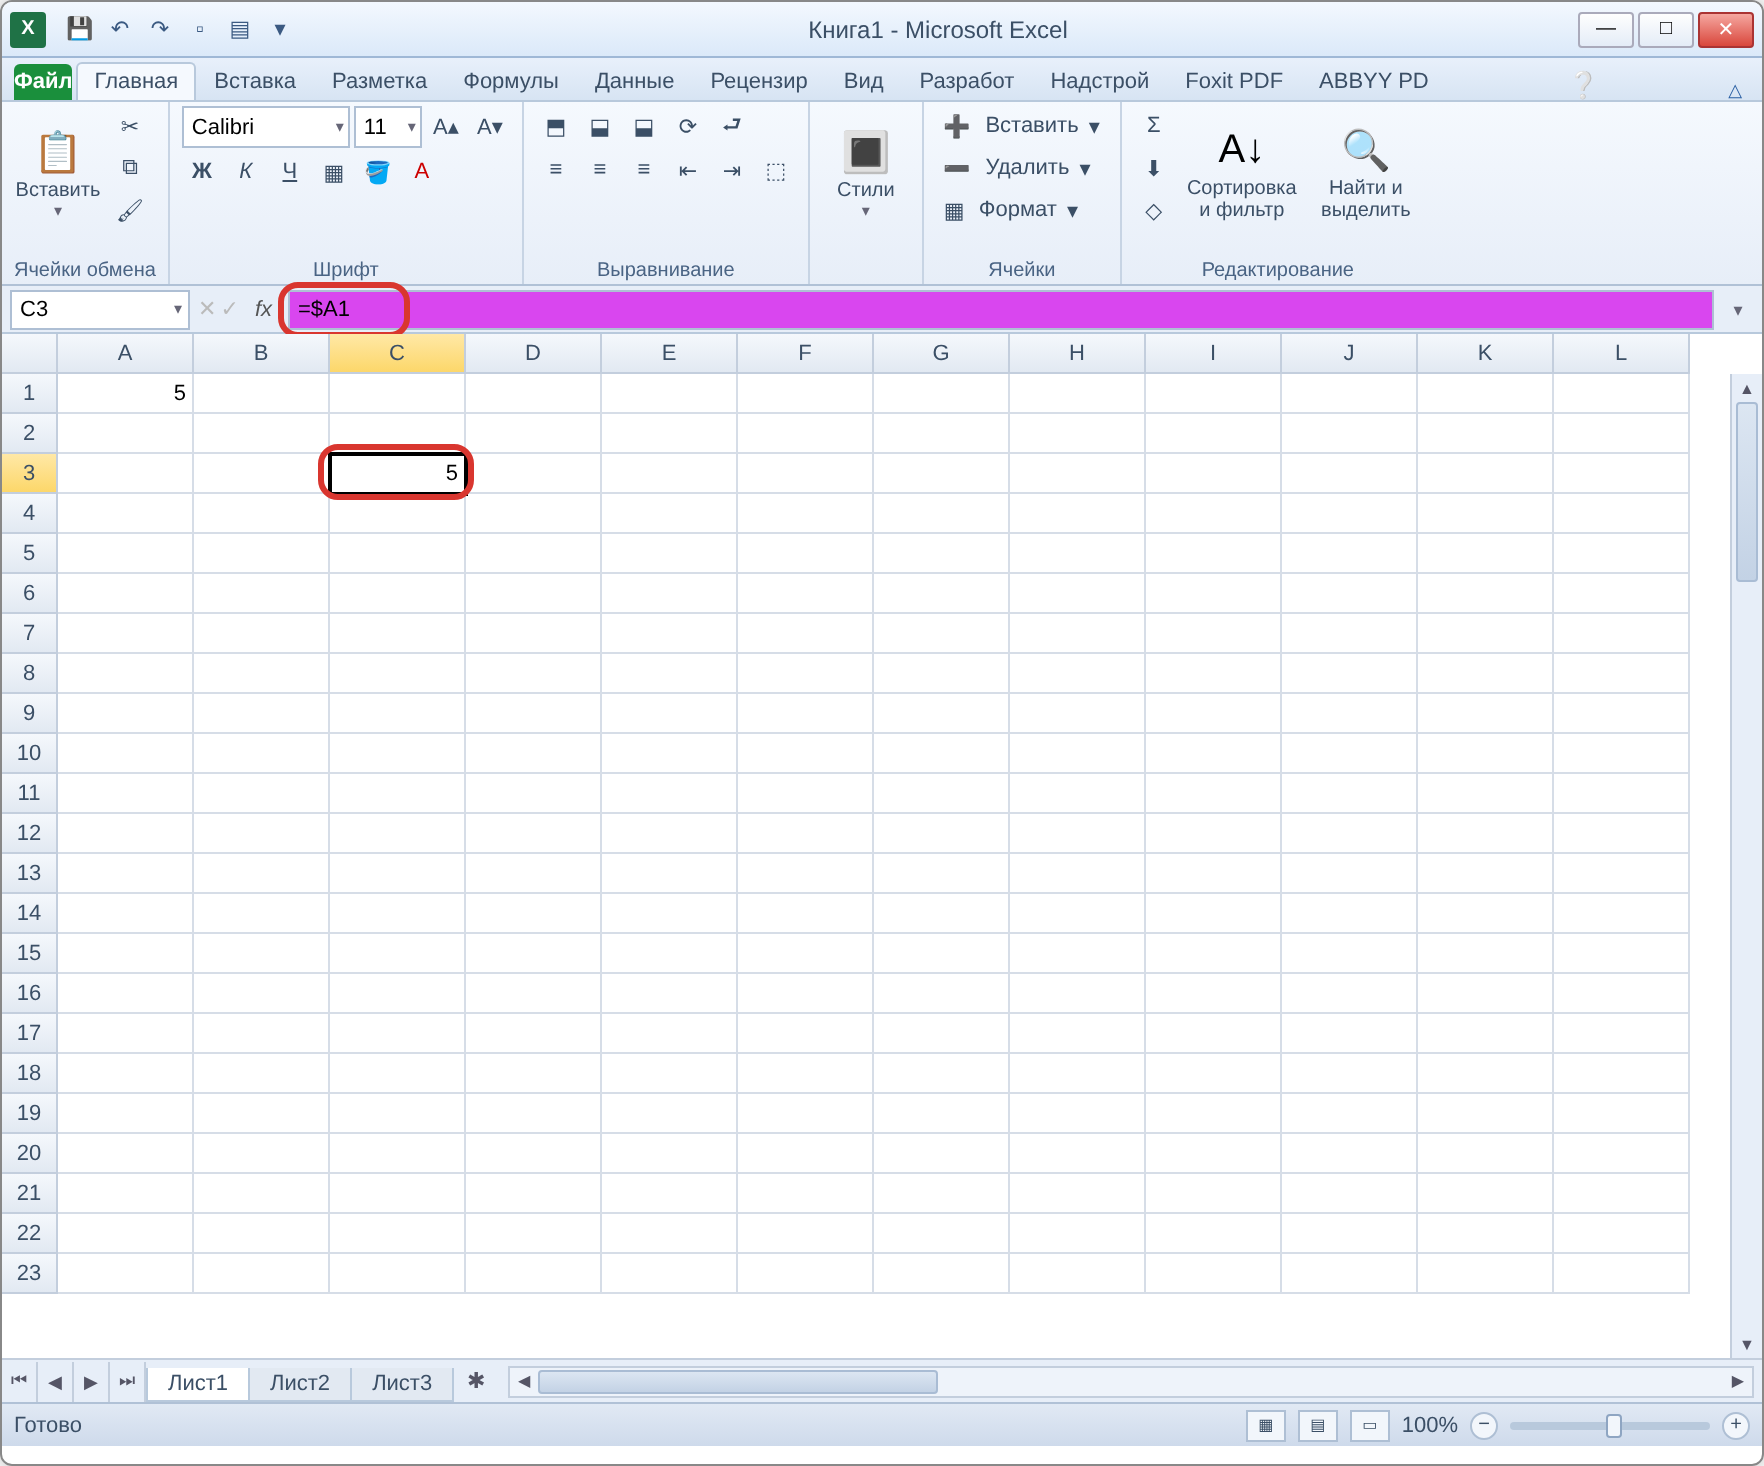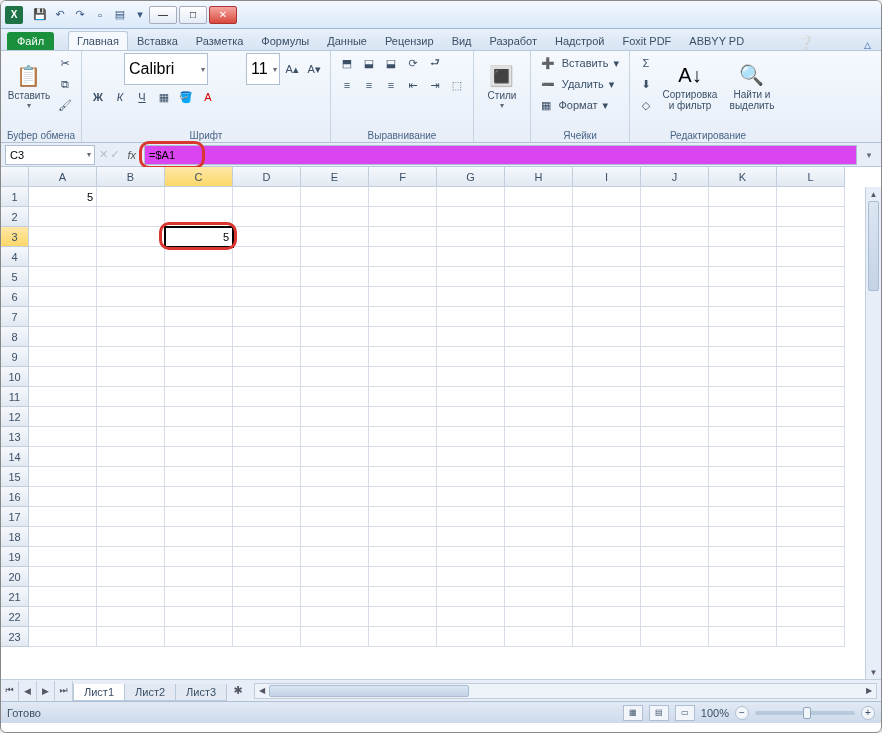--- a/index.html
+++ b/index.html
@@ -10,36 +10,36 @@
 .titlebar .left-icons { display: flex; gap: 2px; align-items: center; }
 .titlebar .qat { width: 18px; height: 18px; display: flex; align-items: center; justify-content: center; font-size: 11px; color: #3b5a82; cursor: pointer; }
 .titlebar .excel-icon { width: 18px; height: 18px; background: #1f7246; border-radius: 2px; color: #fff; font-size: 10px; font-weight: bold; display: flex; align-items: center; justify-content: center; margin-right: 6px; }
 .titlebar .title { flex: 1; text-align: center; font-size: 12px; color: #3b4f66; }
 .titlebar .winbtns { display: flex; gap: 2px; }
 .titlebar .winbtn { width: 28px; height: 18px; border: 1px solid #aab; border-radius: 2px; display: flex; align-items: center; justify-content: center; font-size: 10px; background: linear-gradient(#fefefe,#e4ecf7); cursor: pointer; }
 .titlebar .winbtn.close { background: linear-gradient(#f5a7a0,#d9473c); color: #fff; border-color: #a33; }
 
 
 .tabsrow { height: 22px; background: linear-gradient(#e8f0fb,#d7e4f3); display: flex; align-items: flex-end; padding: 0 6px; border-bottom: 1px solid #b8c9dc; font-size: 11px; }
-.file-tab { background: #1a8f3c; color: #fff; padding: 3px 10px; border-radius: 3px 3px 0 0; margin-right: 14px; cursor: pointer; }
+.file-tab { background: #1a8f3c; color: #fff; padding: 3px 0; border-radius: 3px 3px 0 0; margin-right: 2px; cursor: pointer; font-weight: bold; }
 .tab { padding: 3px 8px; color: #3b4f66; cursor: pointer; border: 1px solid transparent; border-bottom: none; }
 .tab.active { background: #f5f9fe; border-color: #b8c9dc; border-radius: 3px 3px 0 0; }
 .help-icon { margin-left: auto; color: #2a5fa3; font-size: 13px; cursor: pointer; padding: 0 4px; }
 
 
 .ribbon { height: 92px; background: linear-gradient(#f5f9fe,#e7eef8); border-bottom: 1px solid #b0c1d6; display: flex; font-size: 11px; }
 .group { border-right: 1px solid #c7d4e4; padding: 2px 6px 1px 6px; display: flex; flex-direction: column; }
 .group-body { flex: 1; display: flex; align-items: flex-start; gap: 4px; }
 .group-label { text-align: center; font-size: 10px; color: #4a6484; padding-top: 1px; position: relative; }
 .bigbtn { display: flex; flex-direction: column; align-items: center; justify-content: center; width: 44px; height: 66px; cursor: pointer; border-radius: 3px; }
 .bigbtn .ico { width: 28px; height: 28px; display: flex; align-items: center; justify-content: center; font-size: 20px; }
 .bigbtn .lbl { font-size: 10px; color: #3b4f66; text-align: center; line-height: 1.1; }
 .smallbtns { display: flex; flex-direction: column; gap: 1px; }
 .smallbtn { width: 20px; height: 20px; display: flex; align-items: center; justify-content: center; font-size: 11px; color: #3b4f66; cursor: pointer; border-radius: 2px; }
-.combo { height: 32px; border: 1px solid #aebfd4; background: #fff; font-size: 16px; padding: 0 14px 0 4px; display: flex; align-items: center; position: relative; cursor: pointer; margin-left: 36px; }
+.combo { height: 21px; border: 1px solid #aebfd4; background: #fff; font-size: 11px; padding: 0 14px 0 4px; display: flex; align-items: center; position: relative; cursor: pointer; }
 .combo::after { content: "▾"; position: absolute; right: 2px; font-size: 8px; color: #667; }
 .row { display: flex; gap: 2px; align-items: center; }
 .col { display: flex; flex-direction: column; gap: 2px; }
 
 
 .namebar { height: 24px; background: #e7eef8; border-bottom: 1px solid #b8c9dc; display: flex; align-items: center; padding: 2px 4px; gap: 4px; }
 .namebox { width: 90px; height: 20px; background: #fff; border: 1px solid #aebfd4; font-size: 11px; padding: 0 4px; display: flex; align-items: center; position: relative; }
 .namebox::after { content: "▾"; position: absolute; right: 3px; font-size: 8px; color: #667; }
 .fx-icons { display: flex; gap: 2px; color: #888; font-size: 11px; }
 .fx-lbl { font-style: italic; font-size: 11px; color: #555; margin: 0 4px; }
@@ -83,20 +83,21 @@
 <div class="titlebar">
   <div class="left-icons">
     <span class="excel-icon">X</span>
     <span class="qat">💾</span>
     <span class="qat">↶</span>
     <span class="qat">↷</span>
     <span class="qat">▫</span>
     <span class="qat">▤</span>
     <span class="qat">▾</span>
   </div>
+  <div class="title">Книга1  -  Microsoft Excel</div>
   <div class="winbtns">
     <div class="winbtn">—</div>
     <div class="winbtn">□</div>
     <div class="winbtn close">✕</div>
   </div>
 </div>
 
 <div class="tabsrow">
   <div class="file-tab">Файл</div>
   <div id="tabs-container" style="display: flex;">
@@ -123,21 +124,21 @@
         <span class="ico">📋</span>
         <span class="lbl">Вставить</span>
         <span style="font-size:8px;color:#667">▾</span>
       </div>
       <div class="smallbtns">
         <span class="smallbtn">✂</span>
         <span class="smallbtn">⧉</span>
         <span class="smallbtn">🖌</span>
       </div>
     </div>
-    <div class="group-label">Буфер обмена</div>
+    <div class="group-label">Ячейки обмена</div>
   </div>
 
   <div class="group">
     <div class="group-body col">
       <div class="row">
         <div class="combo" style="width:84px">Calibri</div>
         <div class="combo" style="width:34px">11</div>
         <span class="smallbtn">A▴</span>
         <span class="smallbtn">A▾</span>
       </div>

